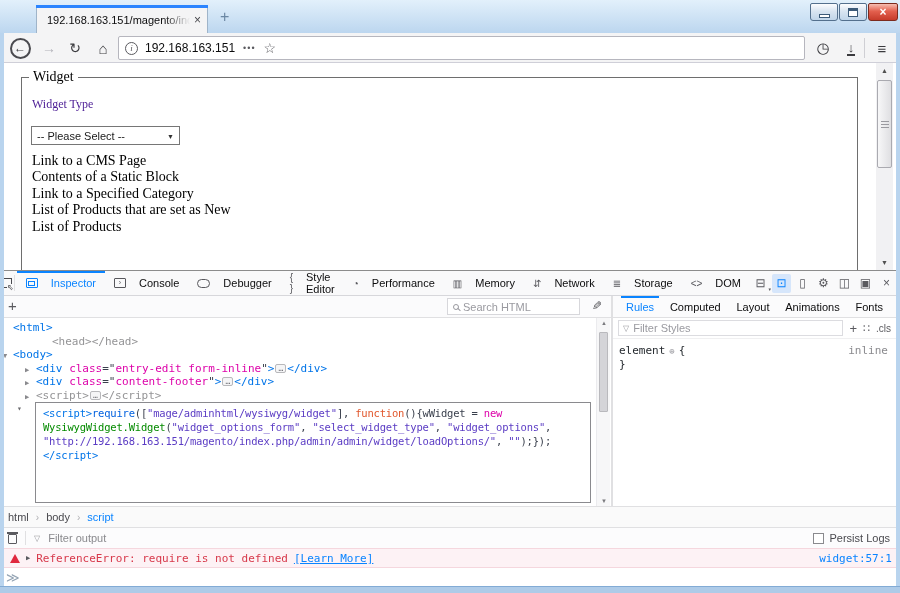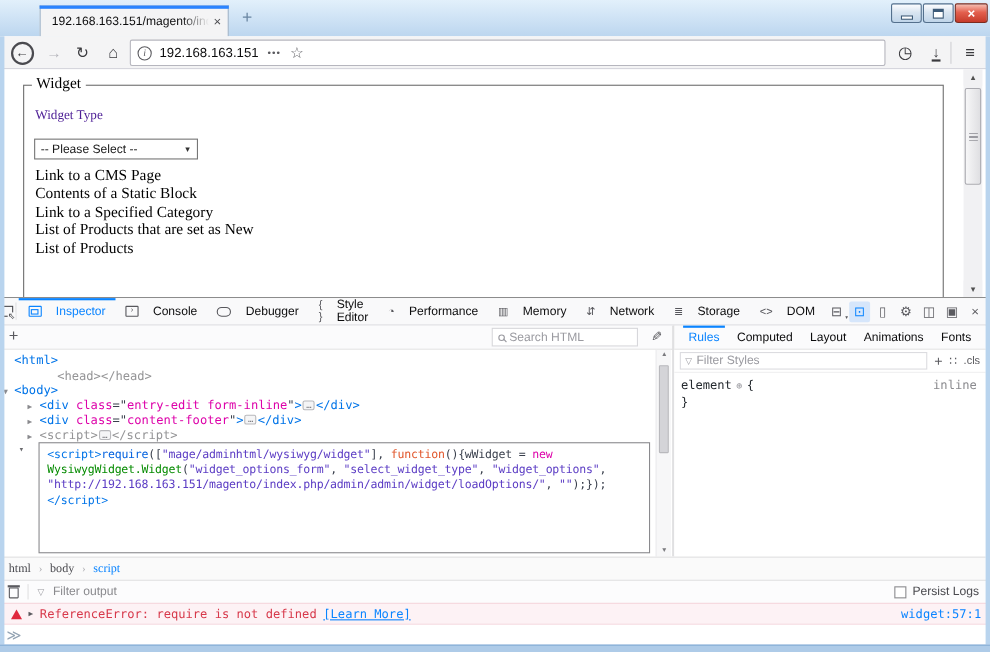--- a/index.html
+++ b/index.html
@@ -150,21 +150,21 @@
   .funnel{font-size:8px;color:#9a9aa0;}
   .filter-ph{color:#9a9aa0;}
   .sb-plus{color:#5a5a5f;font-size:13px;}
   .sb-pseudo{color:#5a5a5f;font-size:11px;}
   .sb-cls{color:#5a5a5f;font-size:10px;}
   .rules{position:relative;font-family:"DejaVu Sans Mono","Liberation Mono",monospace;font-size:11px;padding:5px 6px;line-height:14px;color:#24292e;}
   .rule-loc{position:absolute;right:8px;top:5px;color:#8a8a8e;}
   .crosshair{color:#9a9aa0;font-size:9px;margin:0 4px;}
 
   .breadcrumb{position:absolute;left:0;top:235px;width:896px;height:21px;background:#fafafa;border-top:1px solid #e0e0e2;
-              display:flex;align-items:center;gap:7px;padding-left:8px;font-family:Liberation Serif, serif;}
+              display:flex;align-items:center;gap:7px;padding-left:8px;}
   .bc-item{color:#4a4a4f;}
   .bc-item.active{color:#0a84ff;}
   .bc-sep{color:#b0b0b4;font-size:10px;}
 
   .ctoolbar{position:absolute;left:0;top:256px;width:900px;height:21px;background:#fcfcfd;border-top:1px solid #e0e0e2;
             display:flex;align-items:center;padding:0 10px 0 8px;gap:8px;}
   .trash{width:9px;height:10px;border:1px solid #5a5a5f;border-radius:1px;position:relative;margin-top:2px;flex:none;}
   .trash::before{content:"";position:absolute;top:-3px;left:-2px;right:-2px;height:2px;background:#5a5a5f;}
   .c-sep{width:1px;height:14px;background:#e0e0e2;}
   .c-filter-ph{color:#8a8a8e;}

